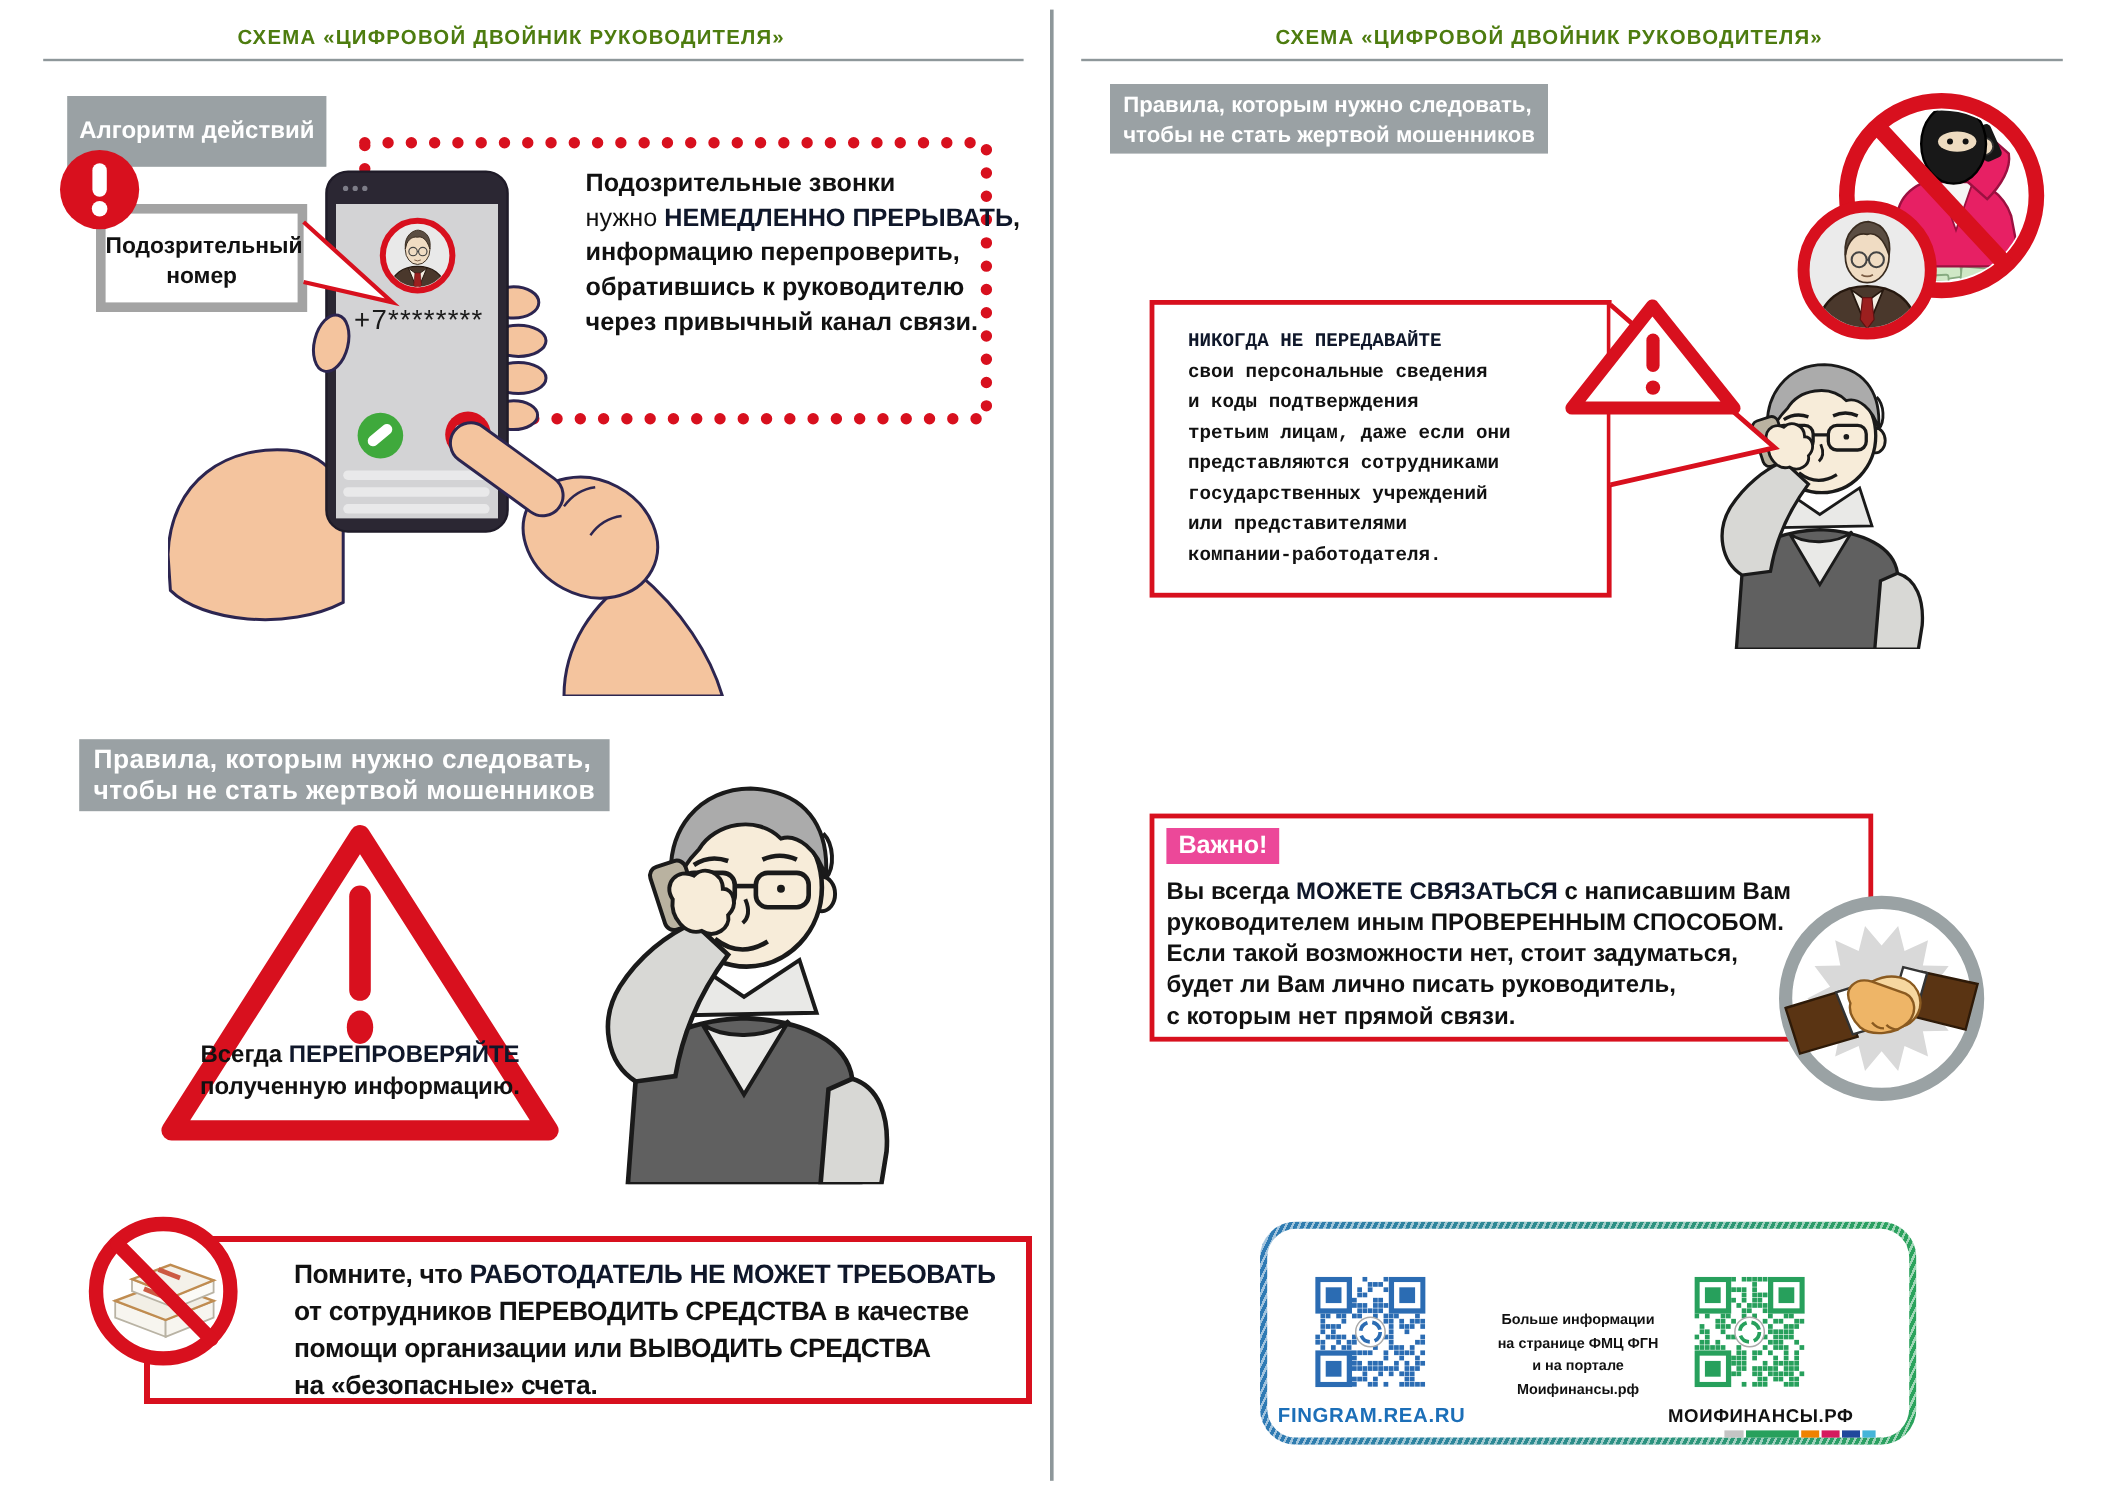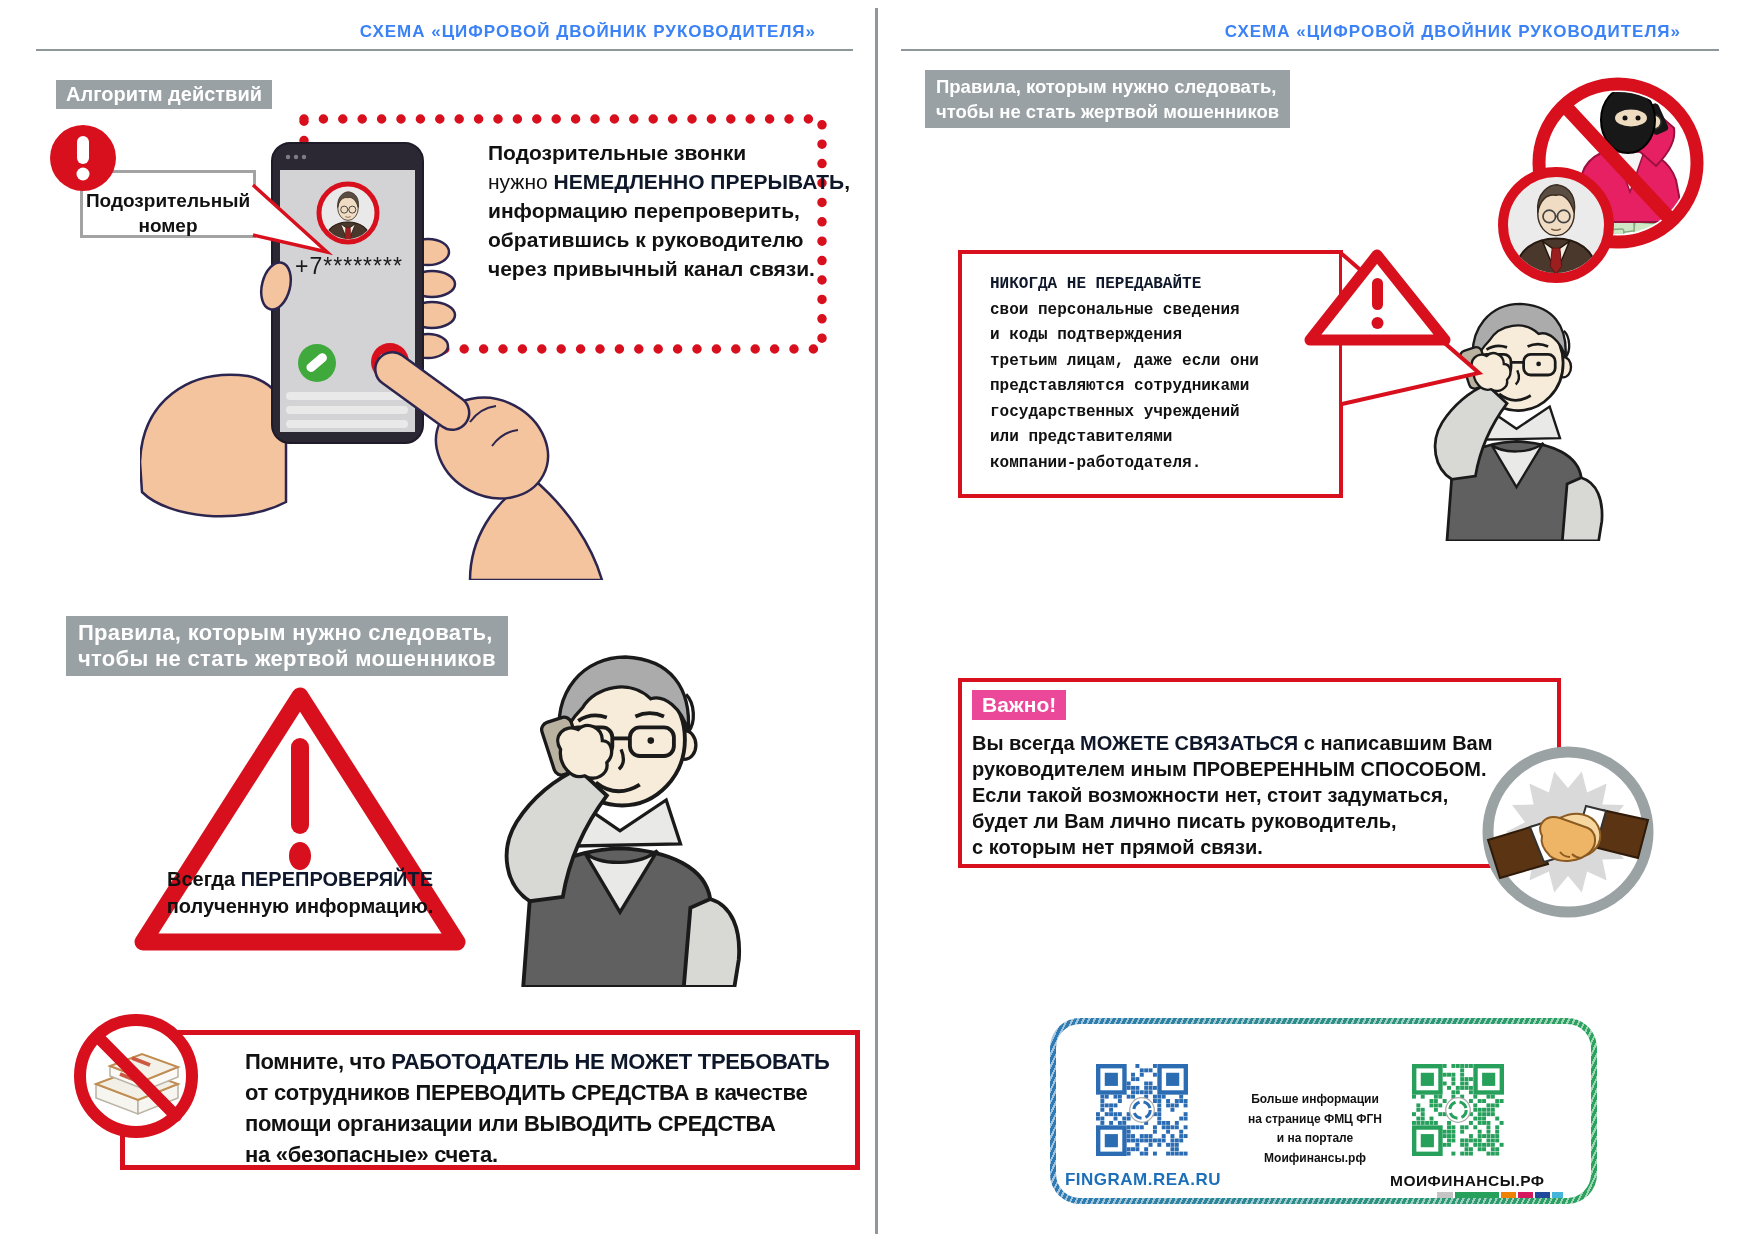--- a/index.html
+++ b/index.html
@@ -1,28 +1,28 @@
 <!DOCTYPE html>
 <html><head>
 <meta charset="utf-8">
 <style>
   html,body{margin:0;padding:0;background:#fff;}
   .page{position:relative;width:1754px;height:1241px;background:#fff;overflow:hidden;
         font-family:"Liberation Sans","DejaVu Sans",sans-serif;color:#111;}
   .abs{position:absolute;}
-  .hdr{width:780px;text-align:right;font-weight:bold;font-size:17px;letter-spacing:1px;color:#3b82f6;}
+  .hdr{width:780px;text-align:center;font-weight:bold;font-size:17px;letter-spacing:1px;color:#4d7c0f;}
   .hline{height:2px;background:#8e979a;}
   .vdivider{width:3px;background:#8e979a;}
   .lbl{display:inline-block;background:#9aa1a4;color:#fff;font-weight:bold;}
-  .lbl1{font-size:20px;padding:3px 10px;}
+  .lbl1{font-size:20px;padding:18px 10px;}
   .lbl2{font-size:22px;line-height:26px;padding:4px 12px;letter-spacing:.3px;}
   .lbl3{font-size:18.5px;line-height:25px;padding:4px 11px;}
   .red{color:#0f172a;}
   .b{font-weight:bold;}
-  .callout{width:176px;height:68px;border:3px solid #a3a3a3;background:#fff;text-align:center;
+  .callout{width:176px;height:90px;border:8px solid #a3a3a3;background:#fff;text-align:center;
            font-weight:bold;font-size:19px;line-height:25px;padding-top:15px;box-sizing:border-box;}
   .dottext{font-size:21px;line-height:29px;}
   .dottext .b{font-weight:bold;}
   .tri-text{width:320px;text-align:center;font-weight:bold;font-size:20px;line-height:27px;}
   .bottombox{width:740px;height:140px;border:5px solid #d8101e;background:#fff;box-sizing:border-box;}
   .bottomtext{font-weight:bold;font-size:22px;line-height:31px;letter-spacing:-0.3px;}
   .neverbox{width:385px;height:248px;border:4px solid #d8101e;background:#fff;box-sizing:border-box;}
   .nevertext{font-weight:bold;font-size:16px;line-height:25.5px;font-family:Liberation Mono, monospace;}
   .impbox{width:603px;height:190px;border:4px solid #d8101e;background:#fff;box-sizing:border-box;}
   .impbadge{display:inline-block;background:#ec4899;color:#fff;font-weight:bold;font-size:21px;padding:3px 10px;}

